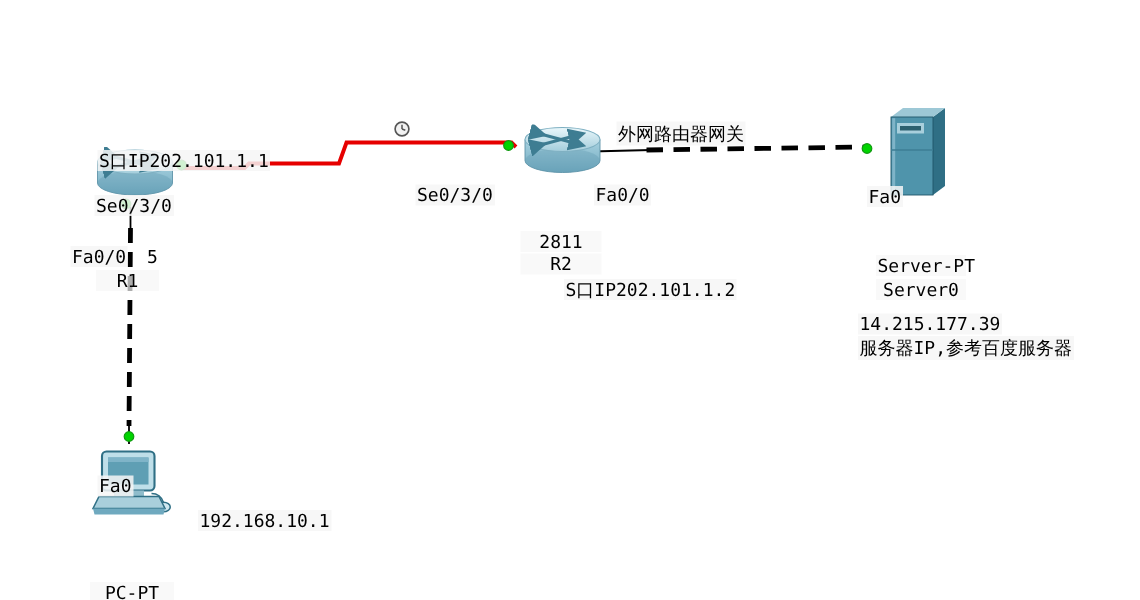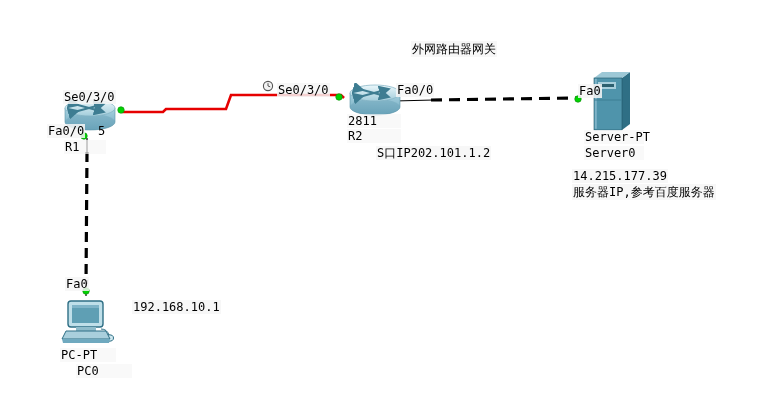--- a/index.html
+++ b/index.html
@@ -3,23 +3,23 @@
 <meta charset="utf-8">
 <style>
   html,body{margin:0;padding:0;background:#fff;}
   #canvas{
     position:relative;width:760px;height:400px;background:#ffffff;overflow:hidden;
     font-family:"DejaVu Sans Mono","Liberation Mono",monospace;
     font-size:12px;color:#000;
   }
   .lbl{
     position:absolute;white-space:pre;line-height:14px;
-    background:rgba(246,246,246,0.85);padding:0 1px;z-index:3;
+    background:rgba(246,246,246,0.85);padding:0 1px;z-index:3;margin-top:40px;
   }
-  .devname{background:rgba(246,246,246,0.7);}
+  .devname{text-align:center;background:rgba(246,246,246,0.7);}
   svg{display:block;}
   #links{position:absolute;left:0;top:0;z-index:1;}
   .icon{position:absolute;z-index:2;}
 </style>
 </head>
 <body>
 
 <div id="canvas">
 
   <svg id="links" width="760" height="400" viewBox="0 0 760 400">
@@ -107,19 +107,20 @@
   <div class="lbl" style="left:65px;top:277px">Fa0</div>
 
   <div class="lbl devname" style="left:64px;top:140px;width:40px">R1</div>
   <div class="lbl devname" style="left:347px;top:114px;width:52px">2811</div>
   <div class="lbl devname" style="left:347px;top:129px;width:52px">R2</div>
   <div class="lbl devname" style="left:584px;top:130px;width:58px">Server-PT</div>
   <div class="lbl devname" style="left:584px;top:146px;width:58px">Server0</div>
   <div class="lbl devname" style="left:60px;top:348px;width:54px">PC-PT</div>
   <div class="lbl devname" style="left:76px;top:364px;width:54px">PC0</div>
 
+  <div class="lbl" style="left:65px;top:60px">S口IP202.101.1.1</div>
   <div class="lbl" style="left:411px;top:41px;line-height:16px">外网路由器网关</div>
   <div class="lbl" style="left:376px;top:146px">S口IP202.101.1.2</div>
   <div class="lbl" style="left:572px;top:169px">14.215.177.39</div>
   <div class="lbl" style="left:572px;top:184px;line-height:16px">服务器IP,参考百度服务器</div>
   <div class="lbl" style="left:132px;top:300px">192.168.10.1</div>
 
 </div>
 
 </body></html>

